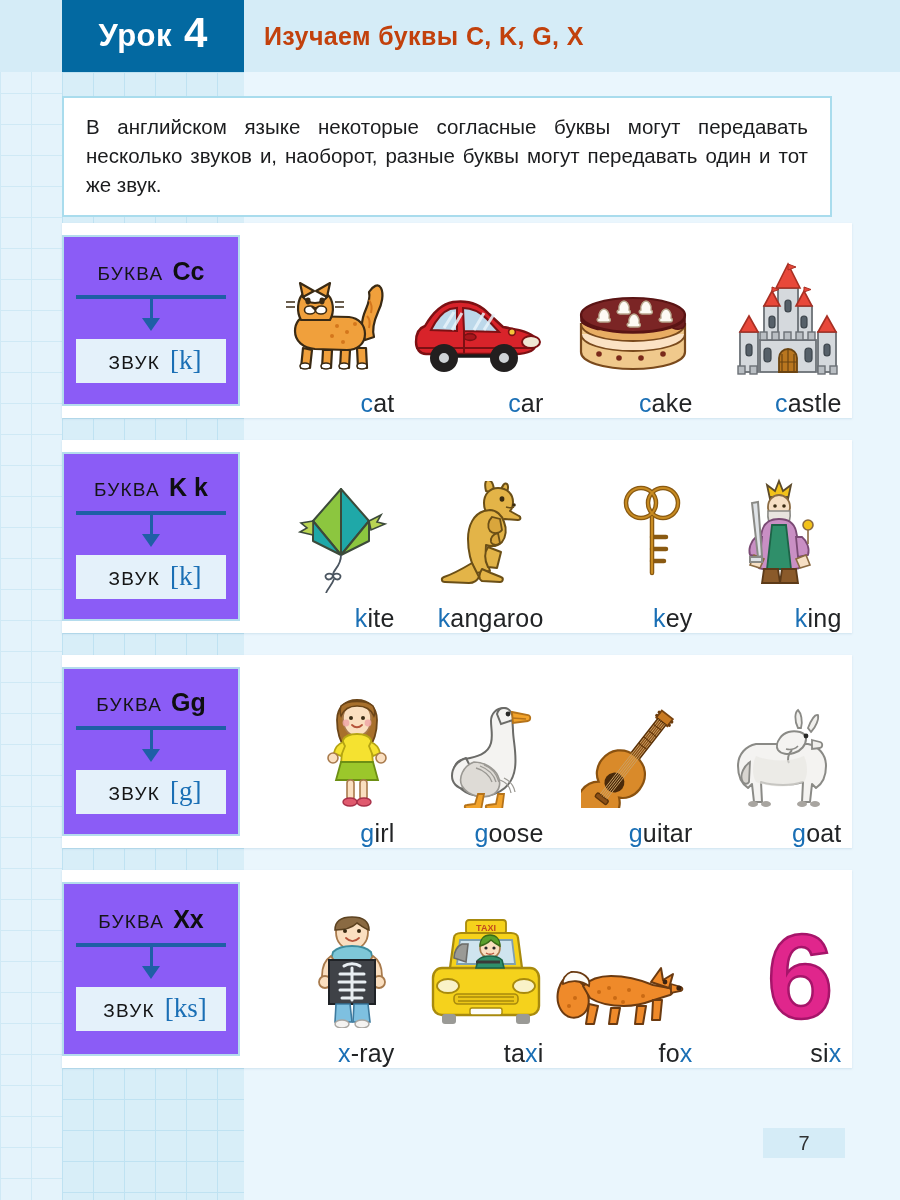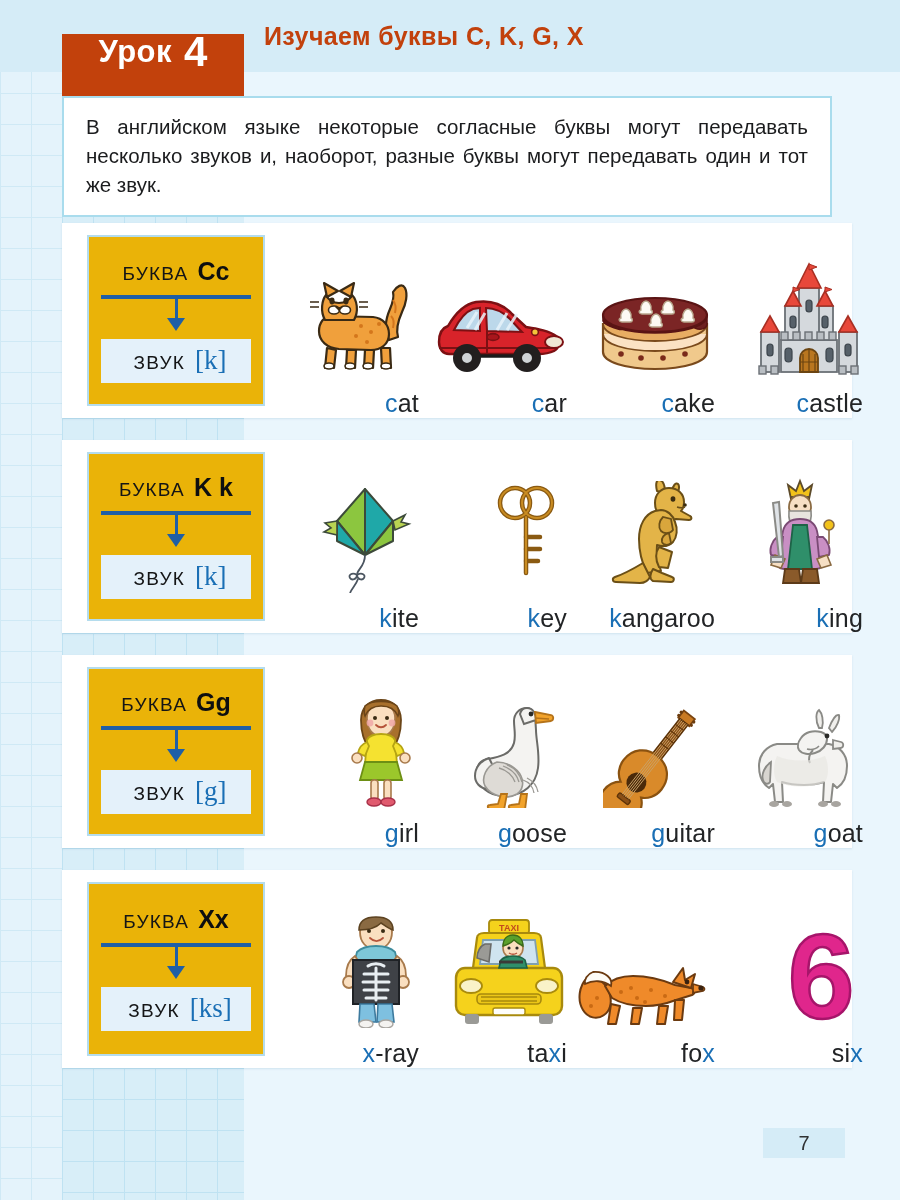--- a/index.html
+++ b/index.html
@@ -23,21 +23,21 @@
     background:
       repeating-linear-gradient(to right,  #bfe2f2 0 1px, transparent 1px 31px),
       repeating-linear-gradient(to bottom, #bfe2f2 0 1px, transparent 1px 31px),
       #d8eef8;
   }
 
   
   .header{position:absolute;left:0;top:0;width:900px;height:72px;background:#d5ecf7;}
   .header-tab{
     position:absolute;left:62px;top:0;width:182px;height:72px;
-    background:#c2410c;display:flex;align-items:flex-start;justify-content:center;margin-top:34px;
+    background:#0369a1;display:flex;align-items:center;justify-content:center;
   }
   .header-tab .lesson-word{
     color:#ffffff;font-size:31px;font-weight:bold;letter-spacing:.5px;
   }
   .header-tab .lesson-num{
     color:#ffffff;font-size:42px;font-weight:bold;margin-left:12px;line-height:1;
     position:relative;top:-3px;
   }
   .header-title{
     position:absolute;left:264px;top:0;height:72px;display:flex;align-items:center;
@@ -57,22 +57,22 @@
   }
 
   
   .row{
     position:absolute;left:62px;width:790px;background:#ffffff;
     box-shadow:0 1px 2px rgba(90,140,170,.18);
   }
   .row-inner{display:flex;align-items:stretch;height:100%;}
 
   .letter-card{
-    margin:12px 0 12px 25px;width:178px;box-sizing:border-box;
-    border:2px solid #b4dced;background:#eab308;
+    margin:12px 0 12px 0;width:178px;box-sizing:border-box;
+    border:2px solid #b4dced;background:#8b5cf6;
     display:flex;flex-direction:column;justify-content:center;
     padding:10px 12px 12px 12px;flex:0 0 auto;
   }
   .letter-line{
     display:flex;align-items:baseline;justify-content:center;gap:9px;
     white-space:nowrap;
   }
   .letter-label{font-size:19px;color:#141516;letter-spacing:1.2px;}
   .letter-glyph{font-size:25px;font-weight:bold;color:#0e0f10;letter-spacing:0px;}
   .arrow-wrap{
@@ -350,41 +350,20 @@
             <path d="M45 98c-2 6-6 9-8 14" stroke="#4b5560" stroke-width="1.8" fill="none"></path>
           </svg>
         </div>
         <div class="item-word">
           <span></span><span class="hl">k</span><span>ite</span>
         </div>
       </div>
 
       <div class="item">
         <div class="item-art">
-          <svg width="80" height="112" viewBox="0 0 80 112">
-            <g fill="none" stroke="#8a5a12" stroke-width="4.5" stroke-linecap="round">
-              <circle cx="28" cy="22" r="15"></circle>
-              <circle cx="50" cy="22" r="15"></circle>
-              <path d="M39 36v56"></path>
-              <path d="M39 56h14M39 68h14M39 80h12"></path>
-            </g>
-            <g fill="none" stroke="#c98c22" stroke-width="2" stroke-linecap="round">
-              <circle cx="28" cy="22" r="15"></circle>
-                <circle cx="50" cy="22" r="15"></circle>
-              <path d="M39 36v56"></path>
-            </g>
-          </svg>
-        </div>
-        <div class="item-word">
-          <span></span><span class="hl">k</span><span>ey</span>
-        </div>
-      </div>
-
-      <div class="item">
-        <div class="item-art">
           <svg width="106" height="112" viewBox="0 0 106 112">
             <g stroke="#6b4f16" stroke-width="2" fill="#e3b448" stroke-linejoin="round">
               <path d="M48 10c-2-8 0-12 3-11 3 1 5 6 5 13zM62 12c2-8 5-11 7-9 2 2 1 8-3 14z"></path>
               <path d="M46 22c0-9 6-15 14-15 9 0 15 6 15 14 0 4-1 7-3 9l9 5c2 1 2 4-1 4l-13-1c-5 2-12 1-16-3-3-3-5-8-5-13z"></path>
               <path d="M46 30c-10 3-16 14-16 28 0 13 4 26 8 34l14-2c-3-9-5-18-4-26 6 2 12 1 16-3 4-5 5-13 2-20-2-7-8-12-14-12z"></path>
               <path d="M34 82c-10 6-22 12-28 14-3 1-3 5 1 5l24 1c4 0 8-2 10-6z"></path>
               <path d="M44 88c-3 5-4 10 0 12l18 1c3 0 4-4 1-5l-10-4z"></path>
               <path d="M50 66c-4 6-3 14 0 20l9 1 4-16z"></path>
             </g>
             <g stroke="#6b4f16" stroke-width="1.8" fill="#d9a63c">
@@ -393,20 +372,41 @@
             </g>
             <g fill="#3a2c10">
               <ellipse cx="64" cy="18" rx="2.4" ry="2.8"></ellipse>
               <circle cx="76" cy="24" r="1.8"></circle>
             </g>
             <path d="M68 26c3 1 6 1 8 0" stroke="#6b4f16" stroke-width="1.4" fill="none"></path>
           </svg>
         </div>
         <div class="item-word">
           <span></span><span class="hl">k</span><span>angaroo</span>
+        </div>
+      </div>
+
+      <div class="item">
+        <div class="item-art">
+          <svg width="80" height="112" viewBox="0 0 80 112">
+            <g fill="none" stroke="#8a5a12" stroke-width="4.5" stroke-linecap="round">
+              <circle cx="28" cy="22" r="15"></circle>
+              <circle cx="50" cy="22" r="15"></circle>
+              <path d="M39 36v56"></path>
+              <path d="M39 56h14M39 68h14M39 80h12"></path>
+            </g>
+            <g fill="none" stroke="#c98c22" stroke-width="2" stroke-linecap="round">
+              <circle cx="28" cy="22" r="15"></circle>
+                <circle cx="50" cy="22" r="15"></circle>
+              <path d="M39 36v56"></path>
+            </g>
+          </svg>
+        </div>
+        <div class="item-word">
+          <span></span><span class="hl">k</span><span>ey</span>
         </div>
       </div>
 
       <div class="item">
         <div class="item-art">
           <svg width="110" height="116" viewBox="0 0 110 116">
             <g stroke="#5c4a2a" stroke-width="1.8">
               <path d="M38 22l-3-14 8 6 4-10 4 10 8-6-3 14z" fill="#f2c21a"></path>
               <rect x="38" y="20" width="18" height="5" fill="#e8b413"></rect>
             </g>

